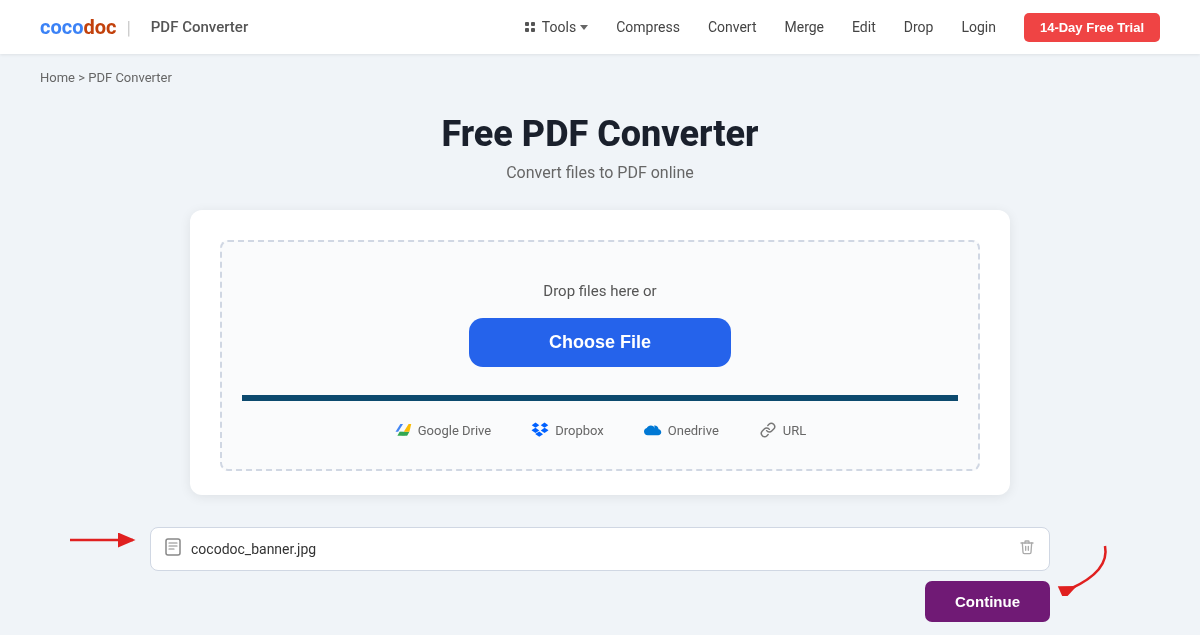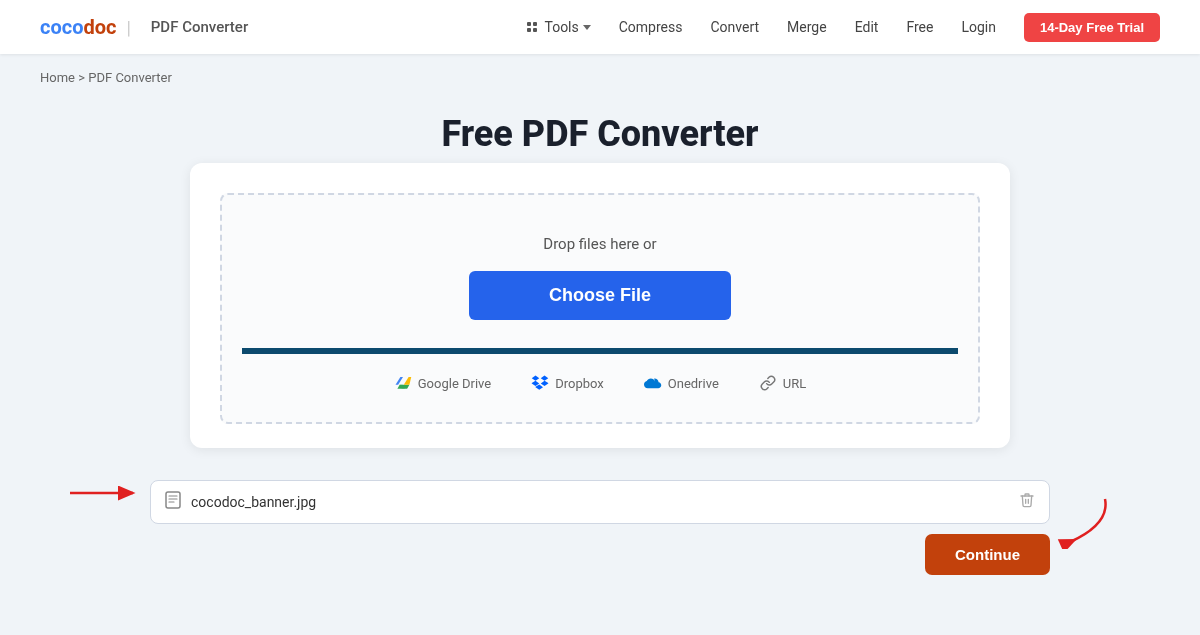--- a/index.html
+++ b/index.html
@@ -129,21 +129,21 @@
     .drop-text {
       color: #555;
       font-size: 15px;
       margin-bottom: 18px;
     }
 
     .btn-choose {
       background: #2563eb;
       color: #fff;
       border: none;
-      border-radius: 6px;
+      border-radius: 14px;
       padding: 14px 80px;
       font-size: 18px;
       font-weight: 600;
       cursor: pointer;
       margin-bottom: 28px;
     }
 
     .cloud-options {
       display: flex;
       gap: 40px;
@@ -191,21 +191,21 @@
       flex: 1;
       font-size: 14px;
       color: #333;
     }
     .file-delete {
       color: #aaa;
       cursor: pointer;
       font-size: 16px;
     }
     .btn-continue {
-      background: #c2410c;
+      background: #701a75;
       color: #fff;
       border: none;
       border-radius: 7px;
       padding: 12px 30px;
       font-size: 15px;
       font-weight: 600;
       cursor: pointer;
     }
   </style>
 </head>
@@ -241,37 +241,38 @@
     <a class="nav-link">
       <span>Convert</span>
     </a>
     <a class="nav-link">
       <span>Merge</span>
     </a>
     <a class="nav-link">
       <span>Edit</span>
     </a>
     <a class="nav-link">
-      <span>Free</span>
+      <span>Drop</span>
     </a>
     <a class="nav-link">
       <span>Login</span>
     </a>
     <button class="btn-trial">14-Day Free Trial</button>
   </div>
 </nav>
 
 <div class="breadcrumb">
   <a>Home</a>
   <span>&gt;</span>
   <span>PDF Converter</span>
 </div>
 
 <main>
   <h1 class="page-title">Free PDF Converter</h1>
+  <p class="page-subtitle">Convert files to PDF online</p>
 
   <div class="upload-card">
     <div class="drop-zone">
       <p class="drop-text">Drop files here or</p>
       <button class="btn-choose">Choose File</button>
 
       <div class="cloud-options">
 
         <div class="cloud-option">
           <span class="cloud-icon">

